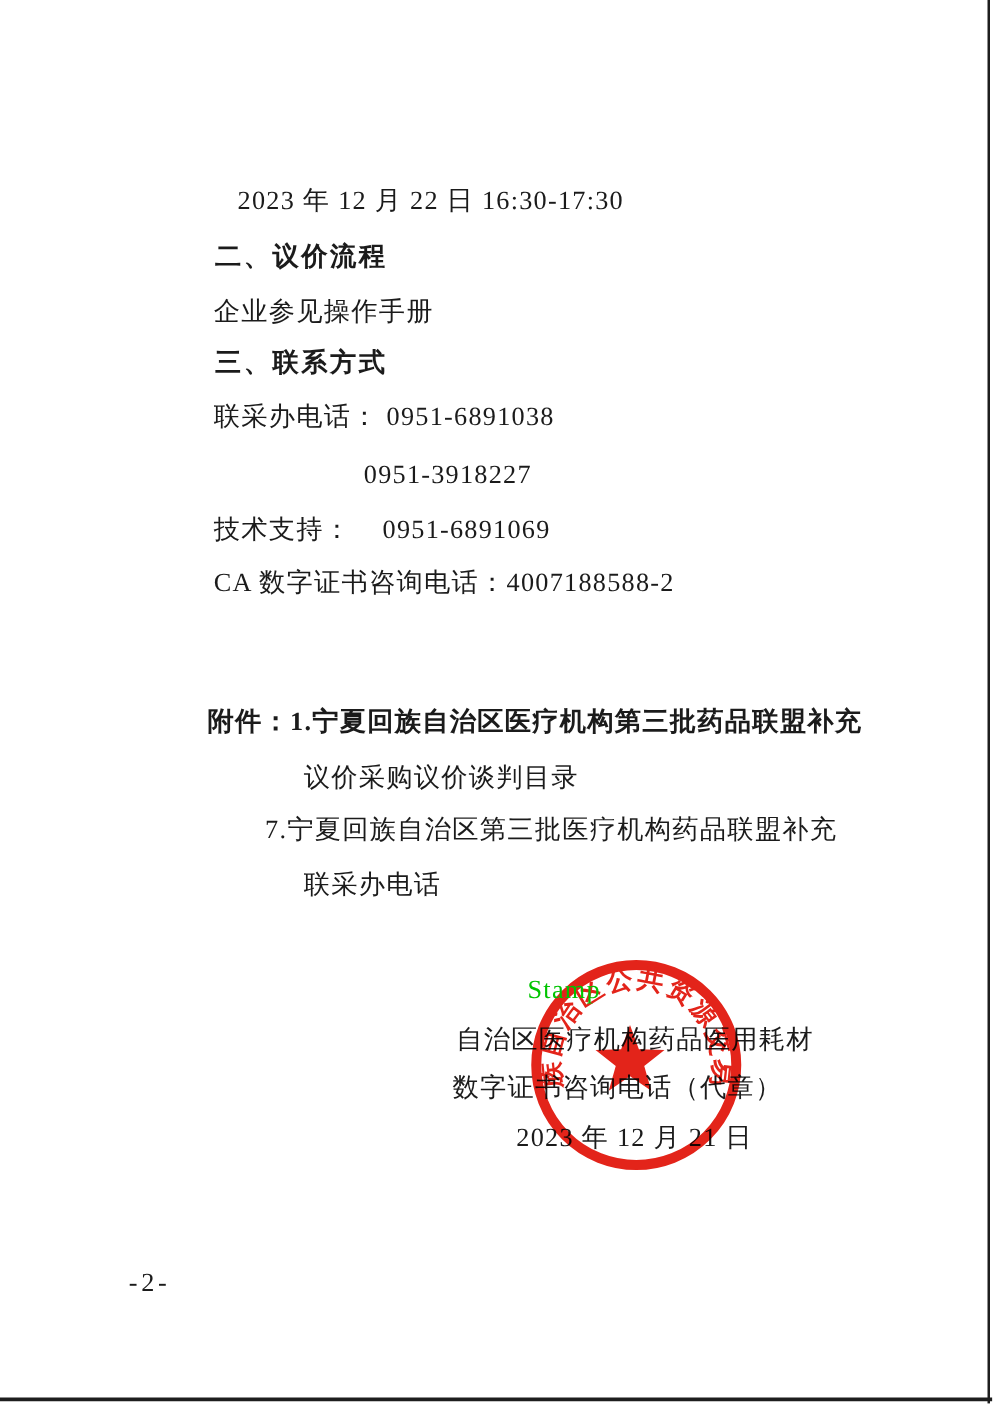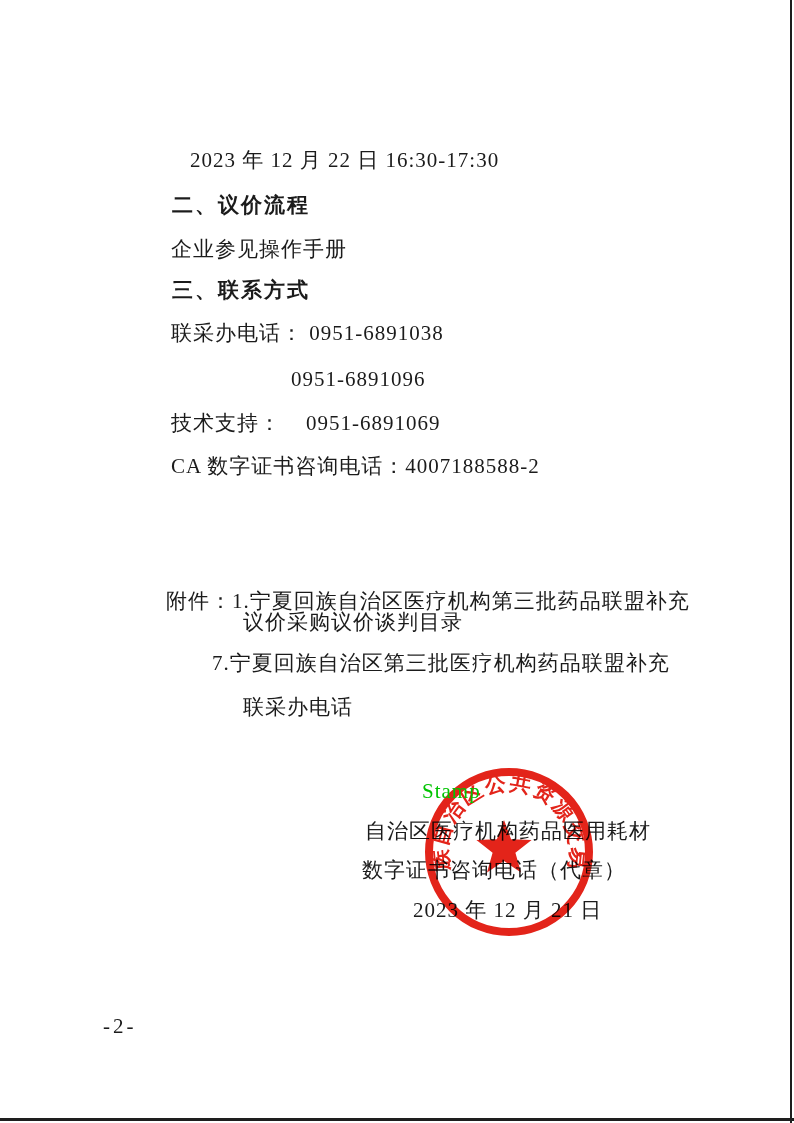--- a/index.html
+++ b/index.html
@@ -93,27 +93,27 @@
   <div class="line" style="left:190px; top:147px;">2023 年 12 月 22 日 16:30-17:30</div>
 
   <div class="line" style="left:171px; top:236px;">企业参见操作手册</div>
 
   <div class="line heading" style="left:172px; top:192px;">二、议价流程</div>
 
   <div class="line heading" style="left:172px; top:277px;">三、联系方式</div>
 
   <div class="line" style="left:171px; top:320px;">联采办电话： 0951-6891038</div>
 
-  <div class="line" style="left:291px; top:366px;">0951-6891096</div>
+  <div class="line" style="left:291px; top:366px;">0951-3918227</div>
 
   <div class="line" style="left:171px; top:410px;">技术支持：    0951-6891069</div>
 
   <div class="line" style="left:171px; top:453px;">CA 数字证书咨询电话：4007188588-2</div>
 
-  <div class="line" style="left:166px; top:588px;">附件：1.宁夏回族自治区医疗机构第三批药品联盟补充</div>
+  <div class="line" style="left:166px; top:564px;font-weight:bold;">附件：1.宁夏回族自治区医疗机构第三批药品联盟补充</div>
 
   <div class="line" style="left:243px; top:609px;">议价采购议价谈判目录</div>
 
   <div class="line" style="left:212px; top:650px;">7.宁夏回族自治区第三批医疗机构药品联盟补充</div>
 
   <div class="line" style="left:243px; top:694px;">联采办电话</div>
 
   <div class="line" style="left:365px; top:818px;">自治区医疗机构药品医用耗材</div>
 
   <div class="line" style="left:362px; top:857px;">数字证书咨询电话（代章）</div>

